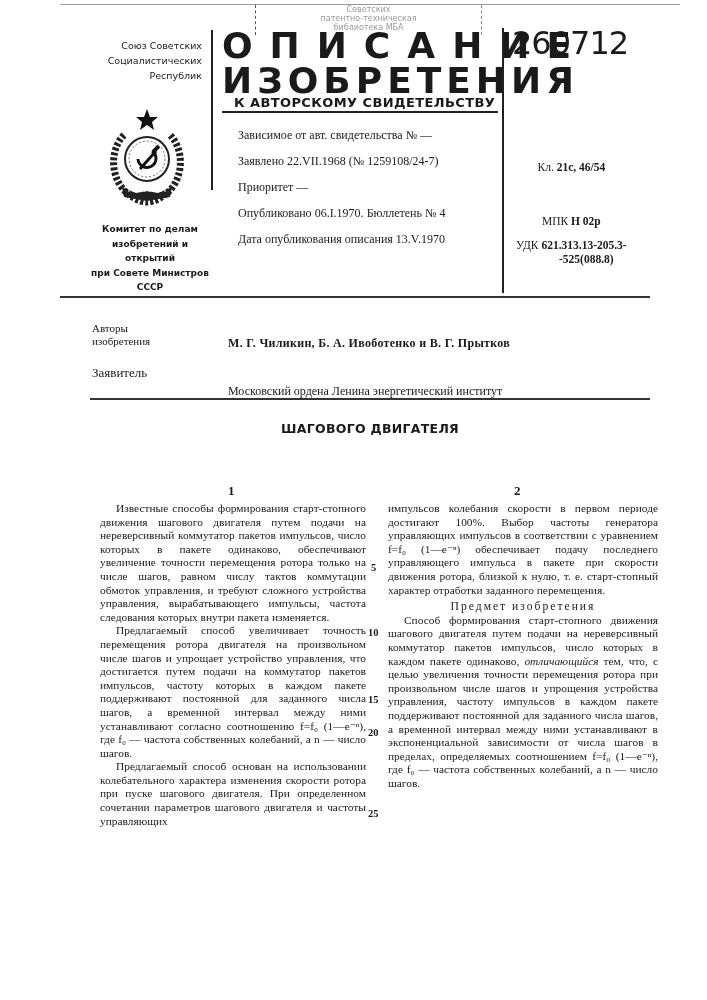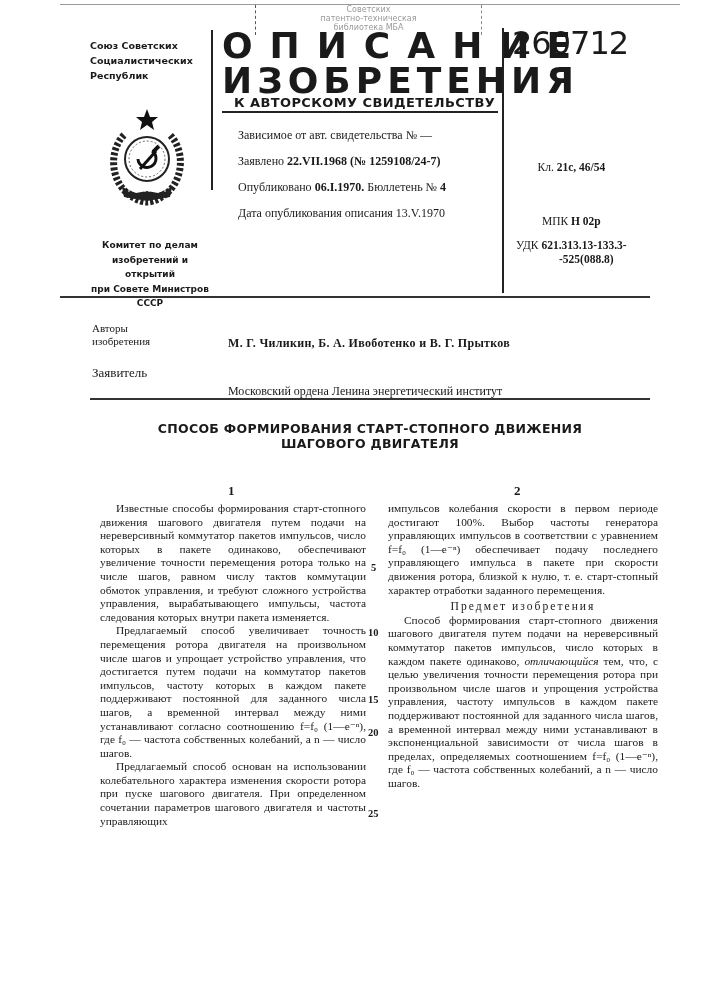--- a/index.html
+++ b/index.html
@@ -10,27 +10,27 @@
     }
     .abs { position: absolute; }
     .top-rule { left: 60px; top: 4px; width: 620px; height: 1px; background: #9a9a9a; }
     .stamp {
       left: 255px; top: 5px; width: 225px; height: 30px;
       border-left: 1px dashed #555; border-right: 1px dashed #888;
       font-family: "DejaVu Sans", sans-serif; font-size: 8px; color: #9a9a9a;
       line-height: 9px; text-align: center; overflow: hidden;
     }
     .org-top {
-      left: 90px; top: 38px; width: 112px; text-align: left;
-      font-family: "DejaVu Sans", sans-serif; font-weight: bold; font-size: 9.5px; line-height: 15px;
+      left: 90px; top: 38px; width: 112px; text-align: right;
+      font-family: "DejaVu Sans", sans-serif; font-weight: normal; font-size: 9.5px; line-height: 15px;
     }
     .emblem { left: 104px; top: 107px; width: 86px; height: 100px; }
     .org-bottom {
       left: 90px; top: 222px; width: 120px; text-align: center;
-      font-family: "DejaVu Sans", sans-serif; font-weight: bold; font-size: 9px; line-height: 14.5px; margin-top: 16px;
+      font-family: "DejaVu Sans", sans-serif; font-weight: bold; font-size: 9px; line-height: 14.5px;
     }
     .vline-left { left: 211px; top: 30px; width: 2px; height: 160px; background: #222; }
     .title-1 {
       left: 222px; top: 26px;
       font-family: "DejaVu Sans", sans-serif; font-weight: bold; font-size: 36px;
       letter-spacing: 17px; line-height: 40px;
     }
     .title-2 {
       left: 222px; top: 61px;
       font-family: "DejaVu Sans", sans-serif; font-weight: bold; font-size: 36px;
@@ -41,21 +41,21 @@
       font-family: "DejaVu Sans", sans-serif; font-weight: bold; font-size: 13px; letter-spacing: 0.4px;
     }
     .sub-rule { left: 222px; top: 111px; width: 276px; height: 2px; background: #222; }
     .vline-mid { left: 502px; top: 28px; width: 2px; height: 265px; background: #222; }
     .patent-no {
       left: 512px; top: 24px;
       font-family: "DejaVu Sans", sans-serif; font-weight: normal; font-size: 32px; letter-spacing: -1px;
     }
     .meta-block { left: 238px; top: 127px; width: 278px; font-size: 12px; }
     .meta-line { height: 26px; line-height: 16px; white-space: nowrap; }
-    .meta-line b { font-weight: bold; }
+    .meta-line b { font-weight: normal; }
     .class-block { left: 516px; top: 160px; font-size: 11.5px; text-align: center; }
     .class-line { white-space: nowrap; line-height: 14px; }
     .h-rule-1 { left: 60px; top: 296px; width: 590px; height: 2px; background: #333; }
     .authors-label { left: 92px; top: 322px; font-size: 11px; line-height: 13px; }
     .authors-names { left: 228px; top: 336px; font-size: 12px; font-weight: bold; letter-spacing: 0.3px; }
     .applicant-label { left: 92px; top: 365px; font-size: 13px; }
     .applicant-name { left: 228px; top: 384px; font-size: 12px; font-weight: normal; }
     .h-rule-2 { left: 90px; top: 398px; width: 560px; height: 2px; background: #333; }
     .doc-title {
       left: 100px; top: 421px; width: 540px; text-align: center;
@@ -120,20 +120,21 @@
 
 <div class="abs vline-mid"></div>
 <div class="abs patent-no">260712</div>
 
 <div class="abs meta-block">
   <div class="meta-line">Зависимое от авт. свидетельства № —</div>
   <div class="meta-line">
     <span>Заявлено</span>
     <b>22.VII.1968 (№ 1259108/24-7)</b>
   </div>
+  <div class="meta-line">Приоритет —</div>
   <div class="meta-line">
     <span>Опубликовано</span>
     <b>06.I.1970.</b>
     <span>Бюллетень №</span>
     <b>4</b>
   </div>
   <div class="meta-line">Дата опубликования описания 13.V.1970</div>
 </div>
 
 <div class="abs class-block">
@@ -142,42 +143,41 @@
     <b>21c, 46/54</b>
   </div>
   <div style="height:40px"></div>
   <div class="class-line">
     <span>МПК</span>
     <b>H 02p</b>
   </div>
   <div style="height:10px"></div>
   <div class="class-line">
     <span>УДК</span>
-    <b>621.313.13-133.3-</b>
+    <b>621.313.13-205.3-</b>
   </div>
   <div class="class-line" style="padding-left:30px">
     <b>-525(088.8)</b>
   </div>
 </div>
 
 <div class="abs h-rule-1"></div>
 
 <div class="abs authors-label">
   <div>Авторы</div>
   <div>изобретения</div>
 </div>
 <div class="abs authors-names">М. Г. Чиликин, Б. А. Ивоботенко и В. Г. Прытков</div>
 
 <div class="abs applicant-label">Заявитель</div>
 <div class="abs applicant-name">Московский ордена Ленина энергетический институт</div>
 
 <div class="abs h-rule-2"></div>
 
 <div class="abs doc-title">
-  <div>СПОСОБ ФОРМИРОВАНИЯ СТАРТ-СТОПНОГО ДВИЖЕНИЯ</div>
   <div>ШАГОВОГО ДВИГАТЕЛЯ</div>
 </div>
 
 <div class="abs col-num col1-num">1</div>
 <div class="abs col-num col2-num">2</div>
 
 <div class="abs col col1">
   <p>Известные способы формирования старт-стопного движения шагового двигателя путем подачи на нереверсивный коммутатор пакетов импульсов, число которых в пакете одинаково, обеспечивают увеличение точности перемещения ротора только на числе шагов, равном числу тактов коммутации обмоток управления, и требуют сложного устройства управления, вырабатывающего импульсы, частота следования которых внутри пакета изменяется.</p>
   <p>Предлагаемый способ увеличивает точность перемещения ротора двигателя на произвольном числе шагов и упрощает устройство управления, что достигается путем подачи на коммутатор пакетов импульсов, частоту которых в каждом пакете поддерживают постоянной для заданного числа шагов, а временной интервал между ними устанавливают согласно соотношению f=f₀ (1—e⁻ⁿ), где f₀ — частота собственных колебаний, а n — число шагов.</p>
   <p>Предлагаемый способ основан на использовании колебательного характера изменения скорости ротора при пуске шагового двигателя. При определенном сочетании параметров шагового двигателя и частоты управляющих</p>

